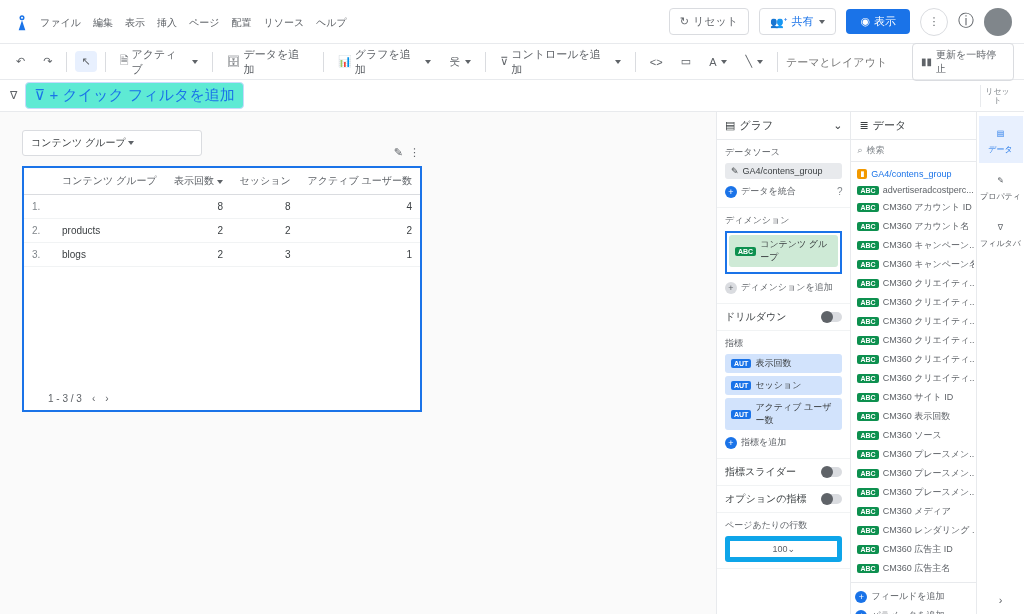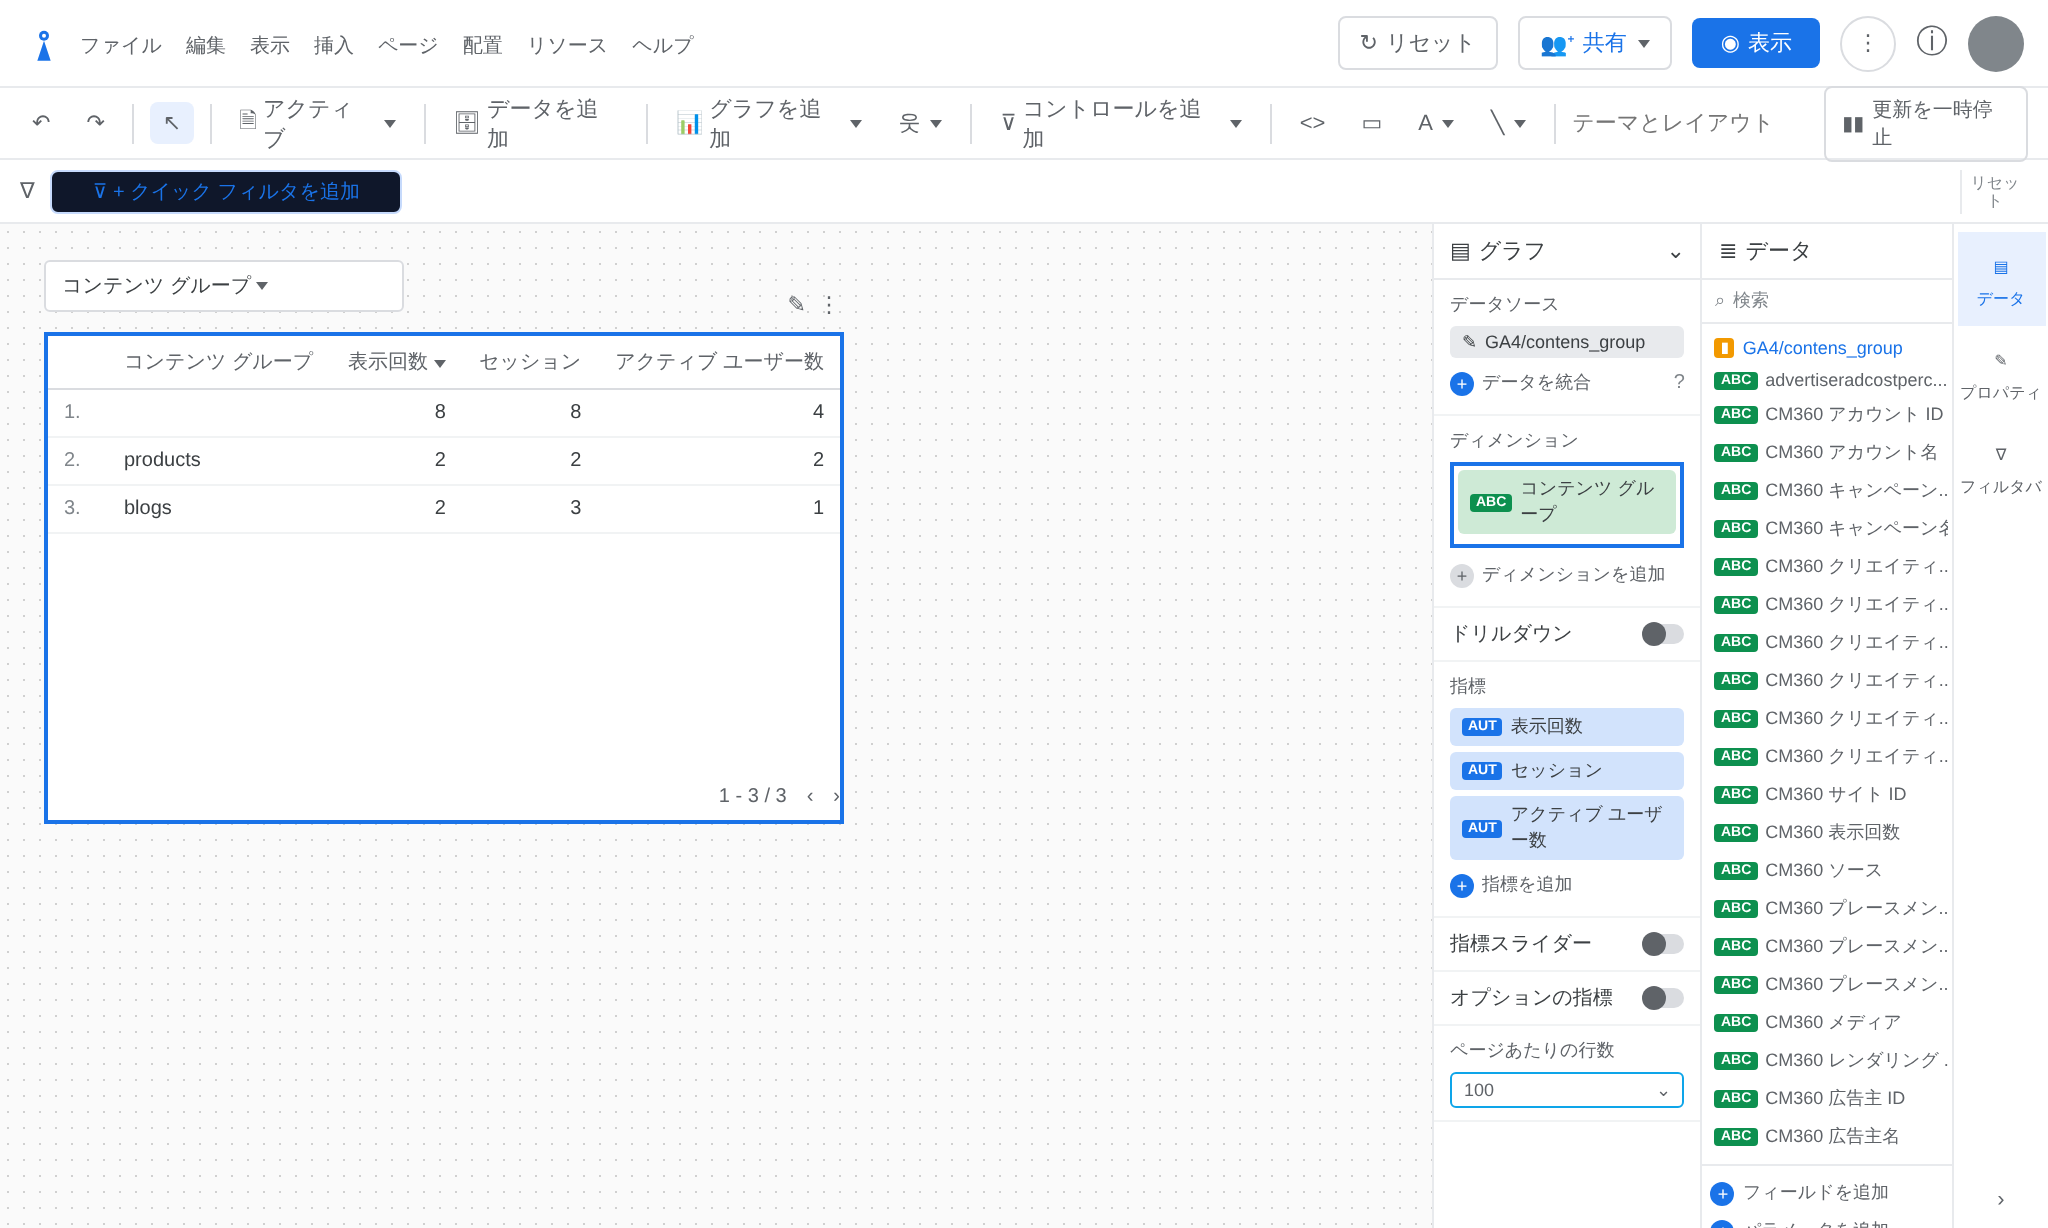--- a/index.html
+++ b/index.html
@@ -18,35 +18,35 @@
 .avatar{width:28px;height:28px;border-radius:50%;background:#80868b}
 .toolbar{display:flex;align-items:center;padding:4px 10px;height:36px;border-bottom:1px solid #e8eaed;gap:6px;color:#5f6368}
 .tool{display:flex;align-items:center;gap:3px;padding:4px 6px;font-size:11px;cursor:pointer}
 .tool.selected{background:#e8f0fe;border-radius:4px}
 .divider{width:1px;height:20px;background:#dadce0;margin:0 2px}
 .caret::after{content:"";display:inline-block;border-left:3px solid transparent;border-right:3px solid transparent;border-top:4px solid #5f6368;margin-left:2px;vertical-align:middle}
 .toolbar input.theme{border:none;font-size:11px;color:#80868b;width:120px;background:transparent}
 .pause{margin-left:auto;border:1px solid #dadce0;border-radius:4px;padding:4px 8px;font-size:10px;display:flex;align-items:center;gap:4px}
 .filterbar{display:flex;align-items:center;padding:4px 10px;gap:8px;border-bottom:1px solid #e8eaed;height:32px}
 .filter-icon{color:#5f6368}
-.quick-filter{color:#1a73e8;border:1px solid #c6dafc;border-radius:4px;padding:3px 20px;font-size:10px;background:#0f172a}
+.quick-filter{color:#1a73e8;border:1px solid #c6dafc;border-radius:4px;padding:3px 8px;font-size:15px;background:#5eead4}
 .reset-small{margin-left:auto;width:34px;text-align:center;font-size:8px;color:#80868b;line-height:9px;border-left:1px solid #e8eaed;padding:2px 4px}
 .main{display:flex;height:calc(614px - 44px - 36px - 32px)}
 .canvas{flex:1;background-image:radial-gradient(#d0d0d0 0.5px,transparent 0.5px);background-size:8px 8px;background-color:#fafafa;position:relative;padding:18px 22px}
 .dropdown{background:#fff;border:1px solid #dadce0;border-radius:3px;width:180px;height:26px;display:flex;align-items:center;padding:0 8px;font-size:10px}
 .table-wrap{margin-top:10px;width:400px;background:#fff;border:2px solid #1a73e8;position:relative}
 .table-tools{position:absolute;top:-22px;right:0;display:flex;gap:6px;color:#5f6368}
 .tbl{width:100%;border-collapse:collapse;font-size:10px}
 .tbl th{text-align:right;padding:6px 8px;font-weight:500;color:#5f6368;border-bottom:1px solid #dadce0;background:#fff}
 .tbl th:first-child{text-align:left;width:30px}
 .tbl th:nth-child(2){text-align:left}
 .tbl td{text-align:right;padding:6px 8px;border-bottom:1px solid #f1f3f4;color:#3c4043}
 .tbl td:first-child{text-align:left;color:#80868b;width:30px}
 .tbl td:nth-child(2){text-align:left}
-.pager{text-align:right;padding:6px 0;font-size:10px;color:#5f6368;display:flex;justify-content:flex-end;align-items:center;gap:10px}
+.pager{text-align:right;padding:6px 24px;font-size:10px;color:#5f6368;display:flex;align-items:center;gap:10px}
 .sidepanel{width:260px;border-left:1px solid #e8eaed;display:flex;background:#fff}
 .config{width:135px;border-right:1px solid #e8eaed;overflow-y:auto;font-size:10px}
 .panel-head{display:flex;align-items:center;padding:6px 8px;font-size:11px;font-weight:500;border-bottom:1px solid #e8eaed;gap:4px}
 .tabs{display:flex;border-bottom:1px solid #e8eaed;font-size:10px}
 .tab{flex:1;text-align:center;padding:6px;color:#5f6368}
 .tab.active{color:#1a73e8;border-bottom:2px solid #1a73e8}
 .section{padding:6px 8px;border-bottom:1px solid #f1f3f4}
 .sec-label{color:#5f6368;font-size:9px;margin-bottom:4px}
 .chip{background:#e8eaed;border-radius:3px;padding:3px 6px;font-size:9px;display:flex;align-items:center;gap:4px;margin-bottom:3px}
 .chip .pre{font-size:7px;font-weight:bold;background:#666;color:#fff;padding:1px 3px;border-radius:2px}
@@ -66,21 +66,21 @@
 .tag.green{background:#0d904f}
 .tag.orange{background:#f29900}
 .field.primary{color:#1a73e8;font-weight:500}
 .bottom-adds{border-top:1px solid #e8eaed;padding:4px}
 .railbar{width:48px;border-left:1px solid #e8eaed;display:flex;flex-direction:column;align-items:center;padding-top:4px;gap:0;background:#fff}
 .rail-item{width:44px;padding:8px 0;text-align:center;font-size:8px;color:#5f6368;cursor:pointer}
 .rail-item.active{background:#e8f0fe;color:#1a73e8;border-radius:0}
 .rail-icon{width:18px;height:18px;margin:0 auto 2px;display:flex;align-items:center;justify-content:center}
 .rail-expand{margin-top:auto;margin-bottom:8px;color:#5f6368}
 .sort-ind::after{content:"";display:inline-block;border-left:3px solid transparent;border-right:3px solid transparent;border-top:4px solid #5f6368;margin-left:3px}
-.select-box{border:1px solid #0ea5e9;border-radius:3px;padding:3px 6px;font-size:9px;color:#5f6368;display:flex;justify-content:space-between;align-items:center}
+.select-box{border:5px solid #0ea5e9;border-radius:3px;padding:3px 6px;font-size:9px;color:#5f6368;display:flex;justify-content:center;align-items:center}
 </style>
 </head>
 <body>
 
 <div class="header">
   <div class="logo">
     <svg viewBox="0 0 24 24" width="20" height="20">
         <circle cx="12" cy="7" r="3" fill="#1a73e8"></circle>
         <circle cx="12" cy="7" r="1.2" fill="#fff"></circle>
         <path d="M12 10 L8 22 L16 22 Z" fill="#1a73e8"></path>

